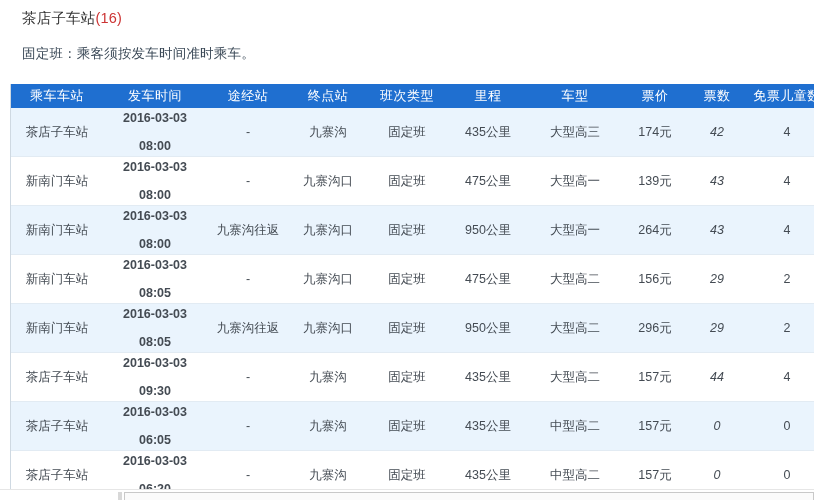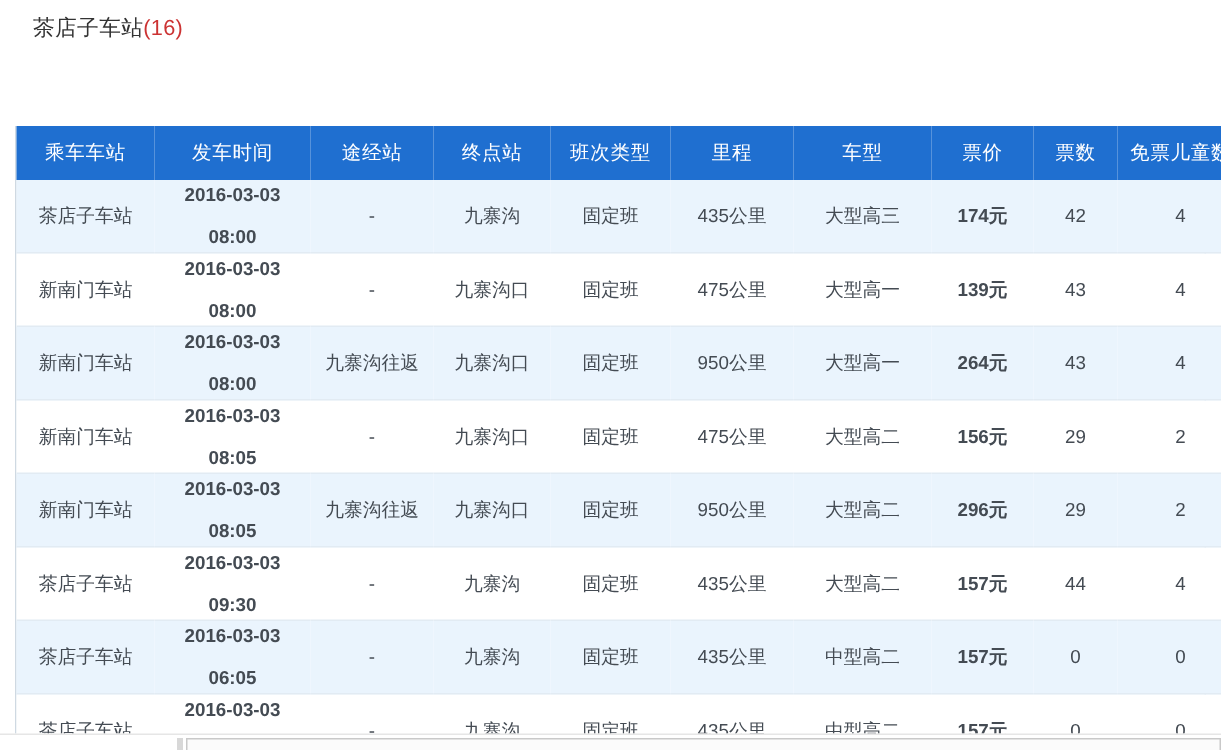--- a/index.html
+++ b/index.html
@@ -61,21 +61,21 @@
   table.sched {
     width: 100%;
     border-collapse: collapse;
     table-layout: fixed;
   }
   table.sched thead th {
     background: #1F6FD0;
     color: #ffffff;
     font-size: 13px;
     font-weight: normal;
-    height: 36px;
+    height: 24px;
     padding: 0;
     text-align: center;
     letter-spacing: 0.5px;
     white-space: nowrap;
   }
   table.sched tbody td {
     height: 45px;
     font-size: 12.5px;
     color: #444b53;
     text-align: center;
@@ -88,22 +88,22 @@
   table.sched tbody tr.odd td { background: #eaf4fd; }
   table.sched tbody tr.even td { background: #ffffff; }
 
   td.c-board   { color: #3a4149; font-size: 13px; }
   td.c-time    { color: #3a4149; font-weight: bold; font-size: 12.5px; }
   td.c-via     { color: #8892a0; }
   td.c-dest    { color: #3a4149; font-size: 13px; }
   td.c-type    { color: #3a4149; }
   td.c-dist    { color: #3a4149; margin-top: 44px; }
   td.c-bus     { color: #3a4149; }
-  td.c-price   { color: #2a3138; font-weight: bold; font-size: 13px; }
-  td.c-seats   { color: #555d66; }
+  td.c-price   { color: #2a3138; font-weight: normal; font-size: 13px; }
+  td.c-seats   { color: #555d66; font-style: italic; }
   td.c-child   { color: #555d66; }
 
   .time-date { display: block; }
   .time-clock { display: block; margin-top: 12px; }
 
   
   col.w-board { width: 92px; }
   col.w-time  { width: 104px; }
   col.w-via   { width: 82px; }
   col.w-dest  { width: 78px; }
@@ -148,20 +148,21 @@
 <body>
 
 <div class="page">
 
   <div class="station-tabs">
     <div class="station-tab">
       <span>茶店子车站</span><span class="count">(16)</span>
     </div>
   </div>
 
+  <div class="notice">固定班：乘客须按发车时间准时乘车。</div>
 
   <div class="table-wrap">
     <table class="sched">
       <colgroup>
         <col class="w-board">
           <col class="w-time">
           <col class="w-via">
           <col class="w-dest">
           <col class="w-type">
         <col class="w-dist">

